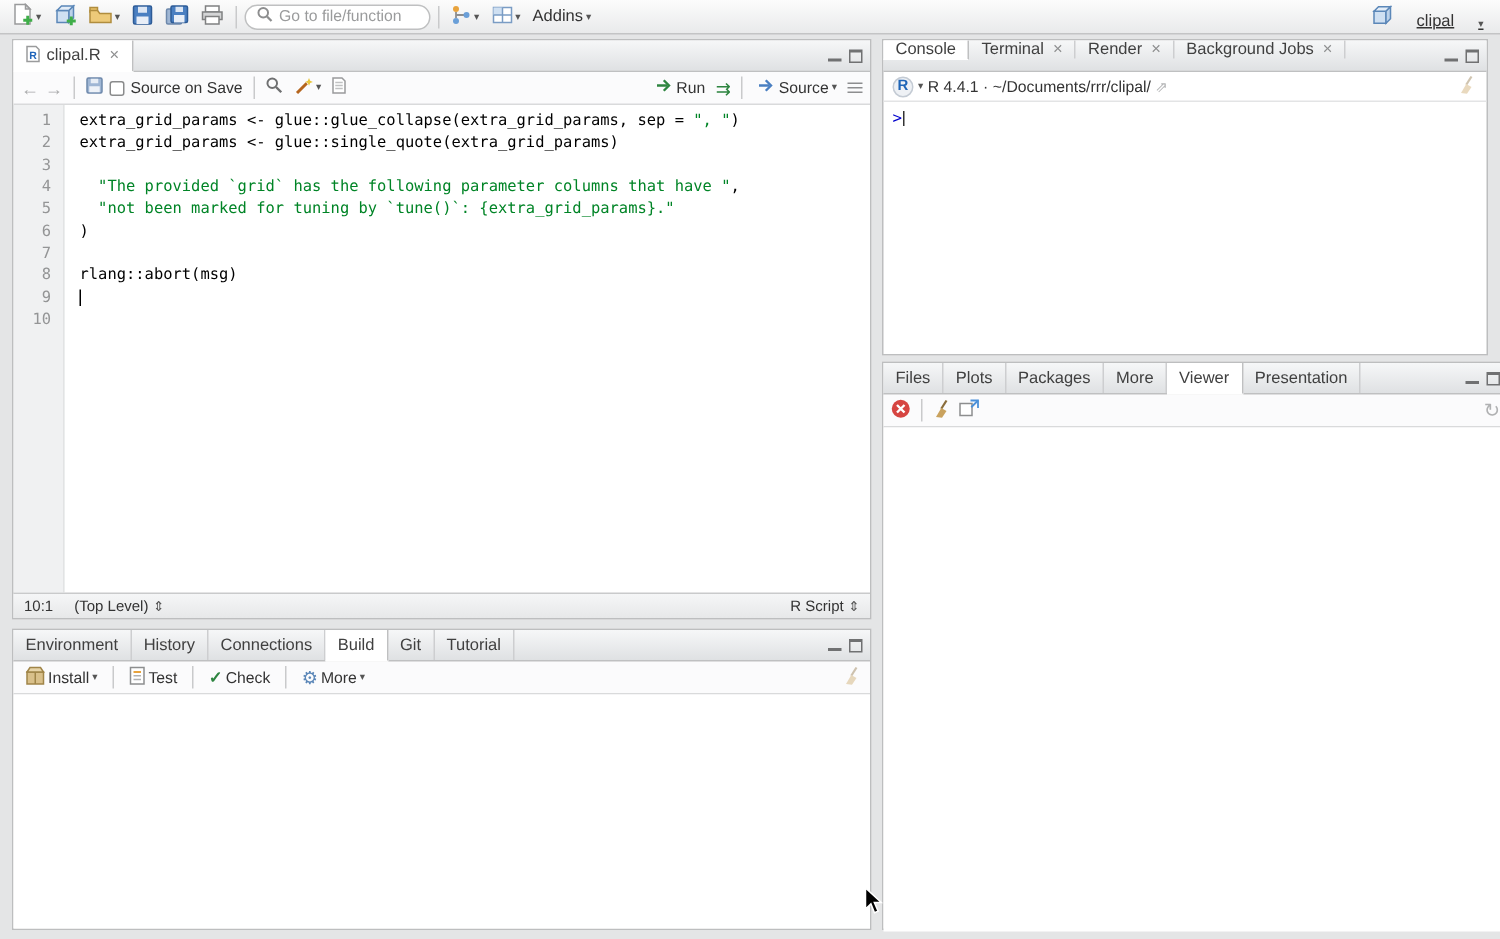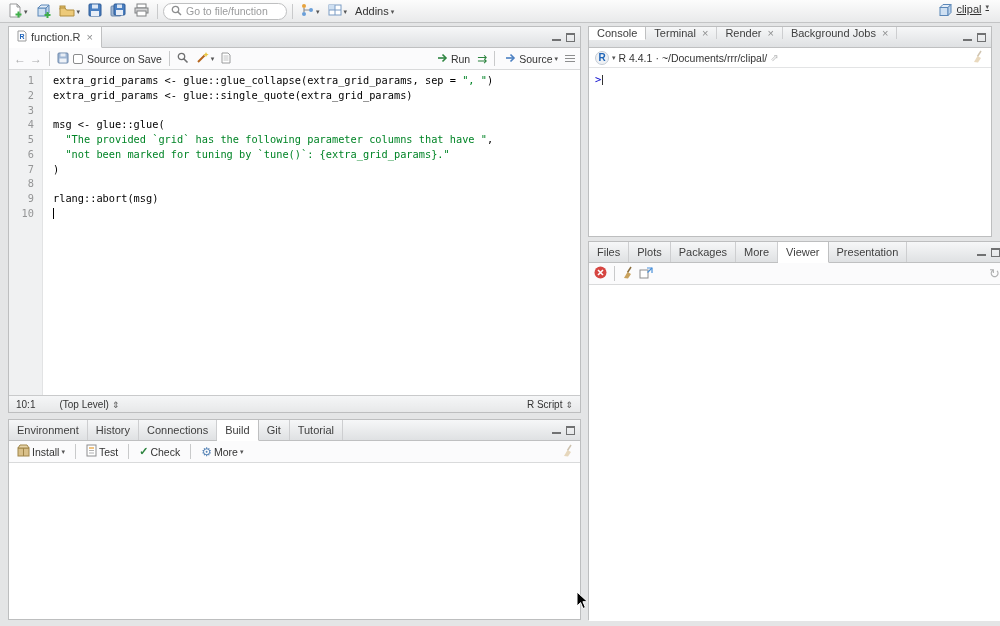--- a/index.html
+++ b/index.html
@@ -26,21 +26,21 @@
     display:flex; align-items:center; gap:4px; background:#fff;
     border:1px solid #bfc0c1; border-radius:9px; height:17px;
     padding:0 7px; width:124px;
   }
   .goto-box input {
     border:none; outline:none; width:100%; font-size:10.5px;
     font-family:"Liberation Sans",sans-serif; color:#444; background:transparent;
   }
   .goto-box input::placeholder { color:#9a9b9c; }
   .spacer { flex:1; }
-  .project-btn { display:flex; align-items:flex-start; gap:4px; font-size:11px; color:#333; padding:1px 6px;text-decoration:underline; }
+  .project-btn { display:flex; align-items:flex-end; gap:16px; font-size:11px; color:#333; padding:1px 6px;text-decoration:underline; }
   
   .pane { position:absolute; background:#fff; border:1px solid #bdbebf; }
   .source-pane  { left:8px;   top:26px;  width:573px; height:387px; }
   .console-pane { left:588px; top:26px;  width:404px; height:211px; }
   .viewer-pane  { left:588px; top:241px; width:418px; height:379px; }
   .build-pane   { left:8px;   top:419px; width:573px; height:201px; }
   .tabbar {
     height:21px; background:linear-gradient(#f6f7f8,#dfe1e3);
     border-bottom:1px solid #bfc0c1;
     display:flex; align-items:stretch; position:relative;
@@ -79,21 +79,21 @@
   }
   .code-lines { position:absolute; left:34px; top:0; right:0; bottom:0; padding:3px 0 0 10px; }
   .code-line { white-space:pre; height:14.75px; color:#000; }
   .seg-plain { color:#000; }
   .seg-string { color:#008426; }
   .caret-bar { display:inline-block; width:1px; height:11px; background:#000; vertical-align:text-bottom; }
   .status-bar {
     position:absolute; left:0; right:0; bottom:0; height:17px;
     background:linear-gradient(#f5f6f7,#e7e8e9); border-top:1px solid #c9cacb;
     display:flex; align-items:center; font-size:10px; color:#333;
-    padding:0 7px; gap:24px;
+    padding:0 7px; gap:14px;
   }
   .updown { font-size:9px; color:#555; margin-left:3px; }
   
   .console-toolbar {
     height:20px; border-bottom:1px solid #e3e4e5; display:flex; align-items:center;
     padding:0 6px; gap:3px; font-size:10.5px; color:#333;
   }
   .r-logo {
     width:14px; height:14px; border-radius:50%; background:#eef1f5; border:1px solid #c4cbd4;
     color:#1f65b7; font-weight:bold; font-size:10px; display:flex; align-items:center; justify-content:center;
@@ -208,21 +208,21 @@
   </div>
 </div>
 
 <div class="pane source-pane">
   <div class="tabbar">
     <div class="tab active">
       <span><svg width="10" height="12">
             <path d="M1 1 h6 l2 2 v8 H1 Z" fill="#fff" stroke="#9a9b9c"></path>
             <text x="2.5" y="9" font-size="7" fill="#2065ba" font-family="Liberation Sans,sans-serif" font-weight="bold">R</text>
           </svg></span>
-      <span class="tab-label">function.R</span>
+      <span class="tab-label">clipal.R</span>
       <span class="tab-close">×</span>
     </div>
     <div class="winbtns">
       <span class="wb-min"></span>
       <span class="wb-max"></span>
     </div>
   </div>
   <div class="pane-toolbar">
     <span class="arrow-dis">←</span>
     <span class="arrow-dis">→</span>
@@ -286,21 +286,20 @@
         <div class="ln" style="height:14.75px;">6</div>
         <div class="ln" style="height:14.75px;">7</div>
         <div class="ln" style="height:14.75px;">8</div>
         <div class="ln" style="height:14.75px;">9</div>
         <div class="ln" style="height:14.75px;">10</div>
       </div>
     <div class="code-lines" id="code-lines">
         <div class="code-line"><span class="seg-plain">extra_grid_params &lt;- glue::glue_collapse(extra_grid_params, sep = </span><span class="seg-string">", "</span><span class="seg-plain">)</span></div>
         <div class="code-line"><span class="seg-plain">extra_grid_params &lt;- glue::single_quote(extra_grid_params)</span></div>
         <div class="code-line"></div>
-        <div class="code-line"><span class="seg-plain">msg &lt;- glue::glue(</span></div>
         <div class="code-line"><span class="seg-plain">  </span><span class="seg-string">"The provided `grid` has the following parameter columns that have "</span><span class="seg-plain">,</span></div>
         <div class="code-line"><span class="seg-plain">  </span><span class="seg-string">"not been marked for tuning by `tune()`: {extra_grid_params}."</span></div>
         <div class="code-line"><span class="seg-plain">)</span></div>
         <div class="code-line"></div>
         <div class="code-line"><span class="seg-plain">rlang::abort(msg)</span></div>
         <div class="code-line"><span class="caret-bar"></span></div>
       </div>
   </div>
   <div class="status-bar">
     <span>10:1</span>

